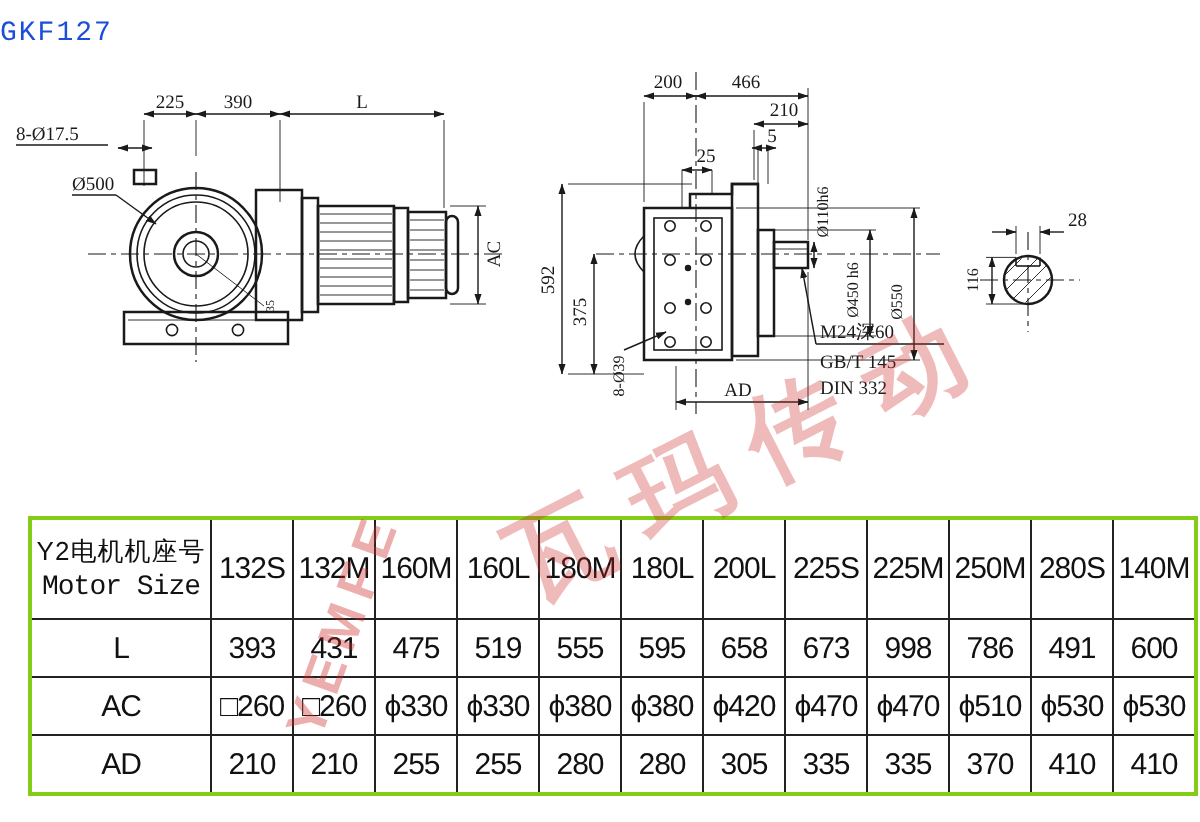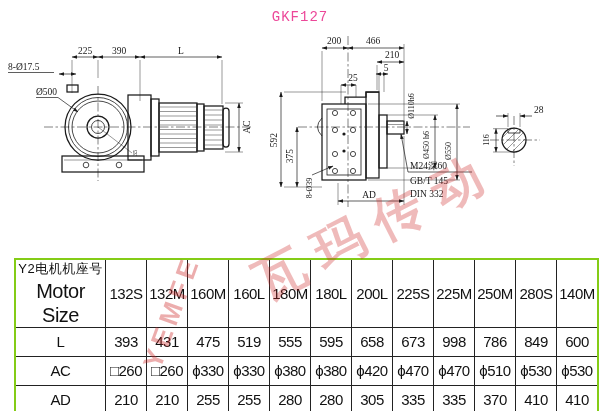--- a/index.html
+++ b/index.html
@@ -1,19 +1,19 @@
 <!DOCTYPE html>
 <html><head>
 <meta charset="utf-8">
 <style>
   html,body{margin:0;padding:0;background:#fff;}
   #stage{position:relative;width:600px;height:411px;background:#ffffff;overflow:hidden;
          font-family:"Liberation Sans",sans-serif;color:#1a1a1a;}
-  #title{position:absolute;top:9px;left:0;width:600px;text-align:center;
-         font-family:"Liberation Mono",monospace;font-size:14px;letter-spacing:1px;color:#ec4899;}
+  #title{position:absolute;top:9px;left:0;width:600px;text-align:left;
+         font-family:"Liberation Mono",monospace;font-size:14px;letter-spacing:1px;color:#1d4ed8;}
   
   #draw{position:absolute;top:0;left:0;}
   svg text{font-family:"Liberation Serif",serif;fill:#1a1a1a;font-size:9px;}
   svg .big{font-size:9.5px;}
   svg .sm{font-size:8px;}
   svg .tny{font-size:6px;}
   .ol{stroke:#1a1a1a;stroke-width:1.25;fill:none;}
   .ml{stroke:#1a1a1a;stroke-width:0.8;fill:none;}
   .tl{stroke:#1a1a1a;stroke-width:0.45;fill:none;}
   .dl{stroke:#1a1a1a;stroke-width:0.7;fill:none;}
@@ -29,21 +29,21 @@
   #spec{position:absolute;left:14px;top:258px;border-collapse:collapse;table-layout:fixed;
         z-index:3;background:transparent;}
   #spec td{border:1px solid #222;text-align:center;vertical-align:middle;padding:0;
            font-size:15px;letter-spacing:-0.5px;color:#111;}
   #spec{border:2px solid #84cc16;}
   #spec .hcell{width:89px;}
   #spec .c{width:40px;}
   #spec tr.hdr td{height:49px;font-size:15px;}
   #spec tr.datar td{height:28px;}
   .hcn{font-size:13px;letter-spacing:0.5px;display:block;line-height:1.45;}
-  .hen{font-size:20px;display:block;line-height:1.2;font-family:Liberation Sans, sans-serif;}
+  .hen{font-size:14px;display:block;line-height:1.2;font-family:Liberation Mono, monospace;}
   .rowlab{font-size:14px;}
 </style>
 </head>
 <body>
 
 <div id="stage">
 
   <div id="title">GKF127</div>
 
   <svg id="draw" width="600" height="258" viewBox="0 0 600 258">
@@ -258,21 +258,21 @@
       <td>393</td>
       <td>431</td>
       <td>475</td>
       <td>519</td>
       <td>555</td>
       <td>595</td>
       <td>658</td>
       <td>673</td>
       <td>998</td>
       <td>786</td>
-      <td>849</td>
+      <td>491</td>
       <td>600</td>
     </tr>
     <tr class="datar">
       <td class="rowlab">AC</td>
       <td>□260</td>
       <td>□260</td>
       <td>ϕ330</td>
       <td>ϕ330</td>
       <td>ϕ380</td>
       <td>ϕ380</td>

